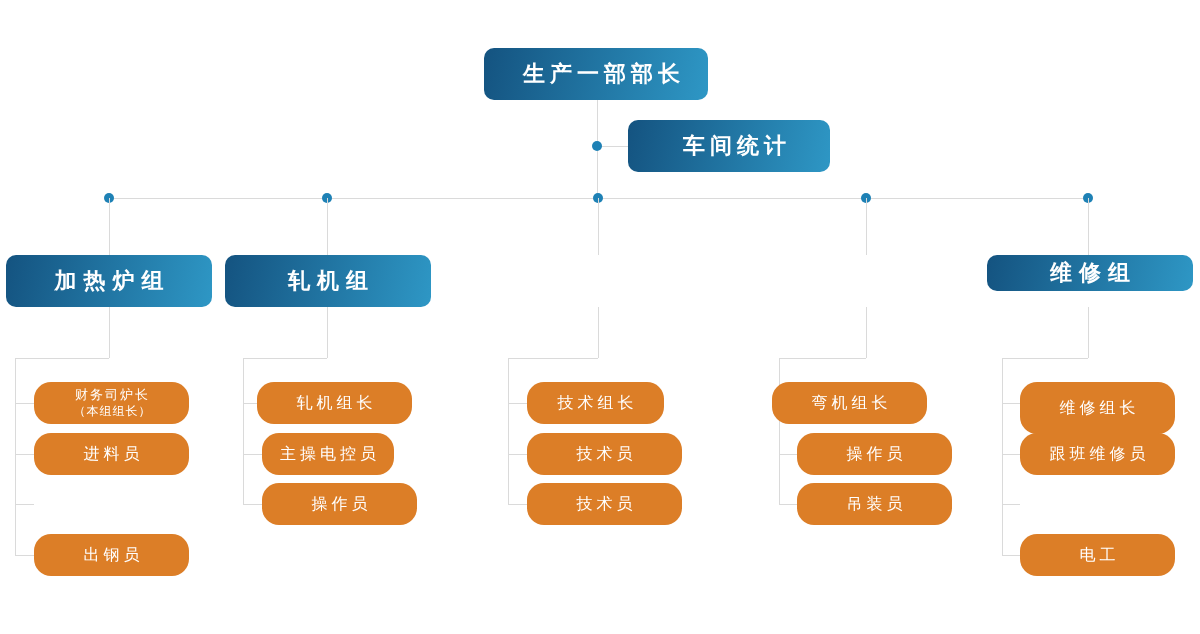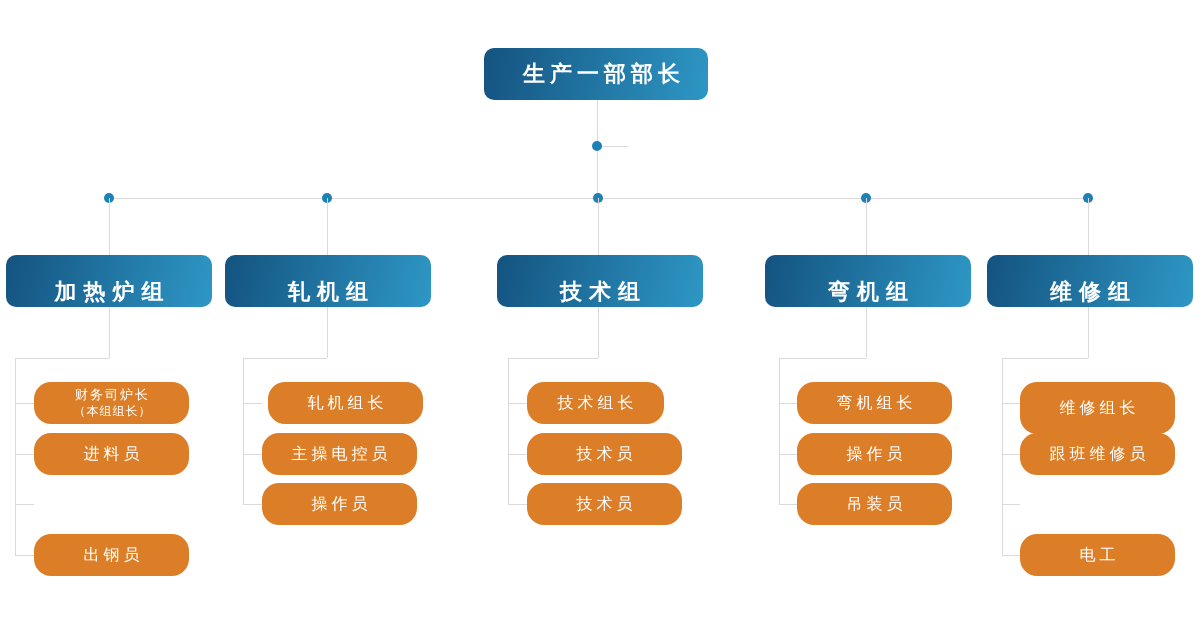--- a/index.html
+++ b/index.html
@@ -24,21 +24,21 @@
     border-radius:10px;
     background:linear-gradient(102deg,var(--blue1) 0%,var(--blue2) 100%);
     color:var(--txt);
     display:flex;align-items:center;justify-content:center;
     font-weight:bold;
     font-size:22px;
     letter-spacing:5px;
     padding-left:16px;
     box-sizing:border-box;
   }
-  .group-node{letter-spacing:7px;padding-left:7px;align-items:flex-end;}
+  .group-node{letter-spacing:7px;padding-left:7px;}
   .member-node{
     position:absolute;
     border-radius:17px;
     background:var(--orange);
     color:var(--txt);
     display:flex;flex-direction:column;align-items:center;justify-content:center;
     font-size:16px;
     letter-spacing:4px;
     padding-left:4px;
     box-sizing:border-box;
@@ -52,20 +52,23 @@
 </style>
 </head>
 <body>
 
 <div id="canvas">
 
   <div class="blue-node" style="left:484px;top:48px;width:224px;height:52px;">
     <span>生产一部部长</span>
   </div>
 
+  <div class="blue-node" style="left:628px;top:120px;width:202px;height:52px;">
+    <span>车间统计</span>
+  </div>
 
 <div class="cline" style="left: 597px; top: 100px; width: 1px; height: 98px;"></div>
     <div class="cline" style="left: 597px; top: 146px; width: 31px; height: 1px;"></div>
     <div class="cdot" style="left: 592px; top: 141px;"></div>
     <div class="cline" style="left: 109px; top: 198px; width: 979px; height: 1px;"></div>
     <div class="cdot" style="left: 104px; top: 193px;"></div>
     <div class="cline" style="left: 109px; top: 198px; width: 1px; height: 57px;"></div>
     <div class="blue-node group-node" style="left: 6px; top: 255px; width: 206px; height: 52px;">
       <span>加热炉组</span>
     </div>
@@ -88,74 +91,68 @@
     </div>
     <div class="cdot" style="left: 322px; top: 193px;"></div>
     <div class="cline" style="left: 327px; top: 198px; width: 1px; height: 57px;"></div>
     <div class="blue-node group-node" style="left: 225px; top: 255px; width: 206px; height: 52px;">
       <span>轧机组</span>
     </div>
     <div class="cline" style="left: 327px; top: 307px; width: 1px; height: 51px;"></div>
     <div class="cline" style="left: 243px; top: 358px; width: 84px; height: 1px;"></div>
     <div class="cline" style="left: 243px; top: 358px; width: 1px; height: 146px;"></div>
     <div class="cline" style="left: 243px; top: 403px; width: 19px; height: 1px;"></div>
-    <div class="member-node" style="left: 268px; top: 382px; width: 155px; height: 42px;">
+    <div class="member-node" style="left: 257px; top: 382px; width: 155px; height: 42px;">
       <span class="main-label">轧机组长</span>
     </div>
     <div class="cline" style="left: 243px; top: 454px; width: 19px; height: 1px;"></div>
-    <div class="member-node" style="left: 262px; top: 433px; width: 155px; height: 42px;">
+    <div class="member-node" style="left: 262px; top: 433px; width: 132px; height: 42px;">
       <span class="main-label">主操电控员</span>
     </div>
     <div class="cline" style="left: 243px; top: 504px; width: 19px; height: 1px;"></div>
     <div class="member-node" style="left: 262px; top: 483px; width: 155px; height: 42px;">
       <span class="main-label">操作员</span>
     </div>
     <div class="cdot" style="left: 593px; top: 193px;"></div>
     <div class="cline" style="left: 598px; top: 198px; width: 1px; height: 57px;"></div>
-    <div class="blue-node group-node" style="left: 497px; top: 255px; width: 206px; height: 52px;">
-      <span>技术组</span>
-    </div>
     <div class="cline" style="left: 598px; top: 307px; width: 1px; height: 51px;"></div>
     <div class="cline" style="left: 508px; top: 358px; width: 90px; height: 1px;"></div>
     <div class="cline" style="left: 508px; top: 358px; width: 1px; height: 146px;"></div>
     <div class="cline" style="left: 508px; top: 403px; width: 19px; height: 1px;"></div>
     <div class="member-node" style="left: 527px; top: 382px; width: 137px; height: 42px;">
       <span class="main-label">技术组长</span>
     </div>
     <div class="cline" style="left: 508px; top: 454px; width: 19px; height: 1px;"></div>
     <div class="member-node" style="left: 527px; top: 433px; width: 155px; height: 42px;">
       <span class="main-label">技术员</span>
     </div>
     <div class="cline" style="left: 508px; top: 504px; width: 19px; height: 1px;"></div>
     <div class="member-node" style="left: 527px; top: 483px; width: 155px; height: 42px;">
       <span class="main-label">技术员</span>
     </div>
     <div class="cdot" style="left: 861px; top: 193px;"></div>
     <div class="cline" style="left: 866px; top: 198px; width: 1px; height: 57px;"></div>
-    <div class="blue-node group-node" style="left: 765px; top: 255px; width: 206px; height: 52px;">
-      <span>弯机组</span>
-    </div>
     <div class="cline" style="left: 866px; top: 307px; width: 1px; height: 51px;"></div>
     <div class="cline" style="left: 779px; top: 358px; width: 87px; height: 1px;"></div>
     <div class="cline" style="left: 779px; top: 358px; width: 1px; height: 146px;"></div>
     <div class="cline" style="left: 779px; top: 403px; width: 18px; height: 1px;"></div>
-    <div class="member-node" style="left: 797px; top: 382px; width: 155px; height: 42px;">
+    <div class="member-node" style="left: 772px; top: 382px; width: 155px; height: 42px;">
       <span class="main-label">弯机组长</span>
     </div>
     <div class="cline" style="left: 779px; top: 454px; width: 18px; height: 1px;"></div>
     <div class="member-node" style="left: 797px; top: 433px; width: 155px; height: 42px;">
       <span class="main-label">操作员</span>
     </div>
     <div class="cline" style="left: 779px; top: 504px; width: 18px; height: 1px;"></div>
     <div class="member-node" style="left: 797px; top: 483px; width: 155px; height: 42px;">
       <span class="main-label">吊装员</span>
     </div>
     <div class="cdot" style="left: 1083px; top: 193px;"></div>
     <div class="cline" style="left: 1088px; top: 198px; width: 1px; height: 57px;"></div>
-    <div class="blue-node group-node" style="left: 987px; top: 255px; width: 206px; height: 52px;">
+    <div class="blue-node group-node" style="left: 987px; top: 255px; width: 206px; height: 36px;">
       <span>维修组</span>
     </div>
     <div class="cline" style="left: 1088px; top: 307px; width: 1px; height: 51px;"></div>
     <div class="cline" style="left: 1002px; top: 358px; width: 86px; height: 1px;"></div>
     <div class="cline" style="left: 1002px; top: 358px; width: 1px; height: 197px;"></div>
     <div class="cline" style="left: 1002px; top: 403px; width: 18px; height: 1px;"></div>
     <div class="member-node" style="left: 1020px; top: 382px; width: 155px; height: 52px;">
       <span class="main-label">维修组长</span>
     </div>
     <div class="cline" style="left: 1002px; top: 454px; width: 18px; height: 1px;"></div>

